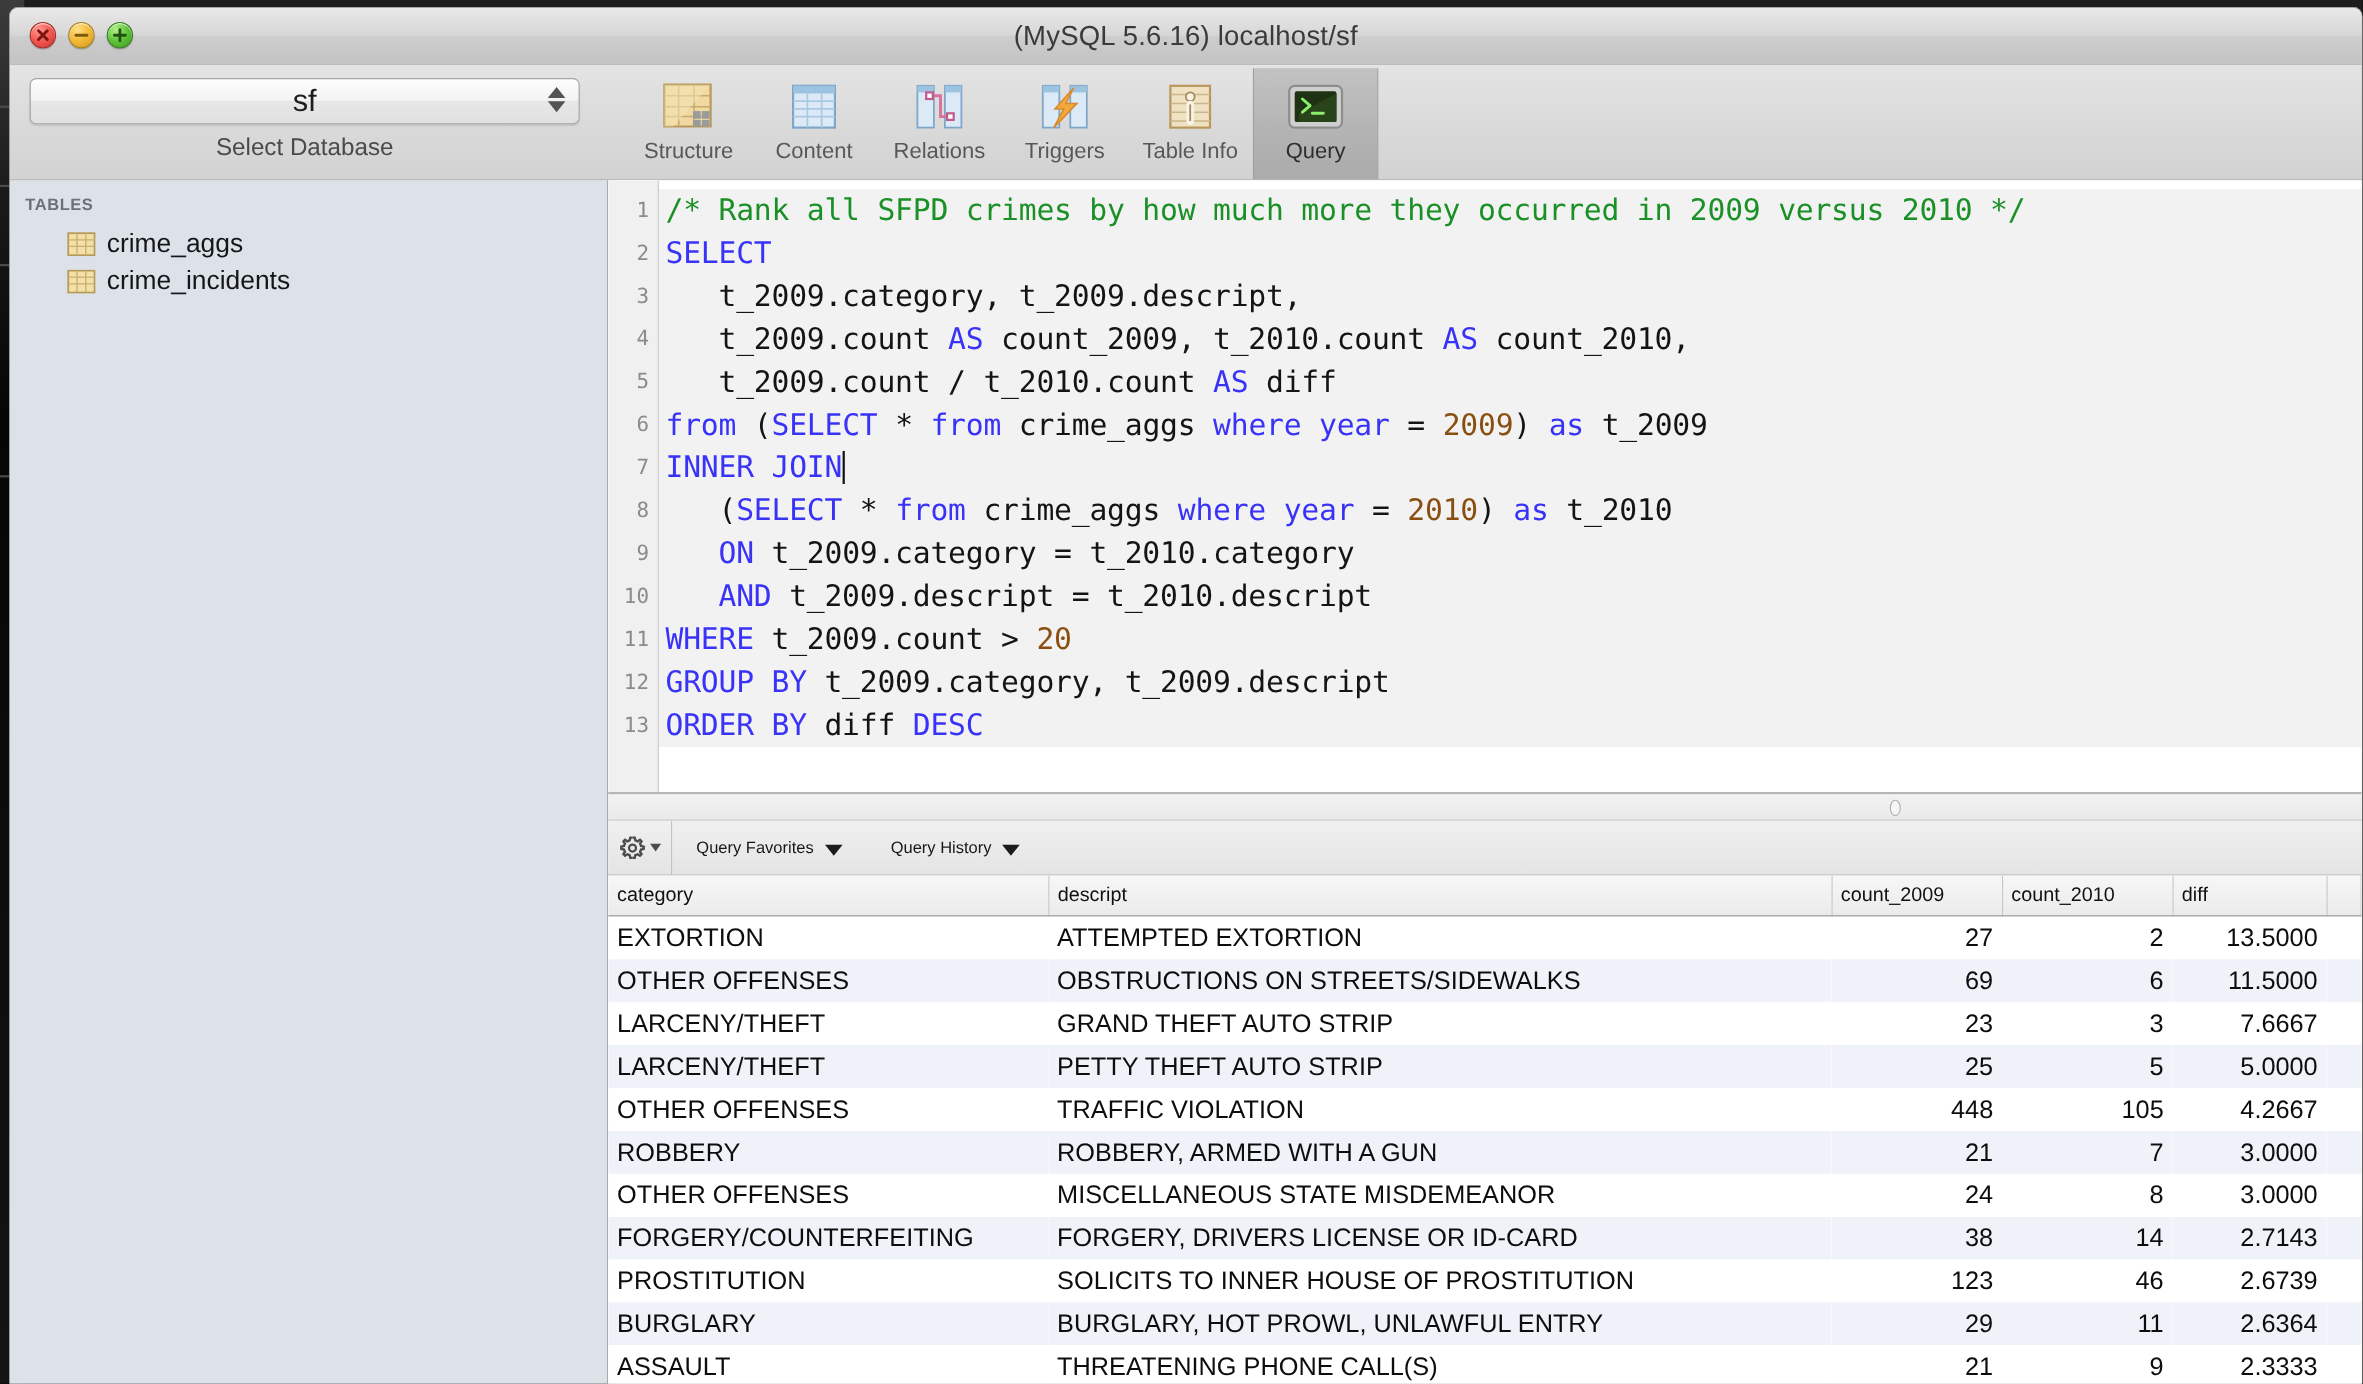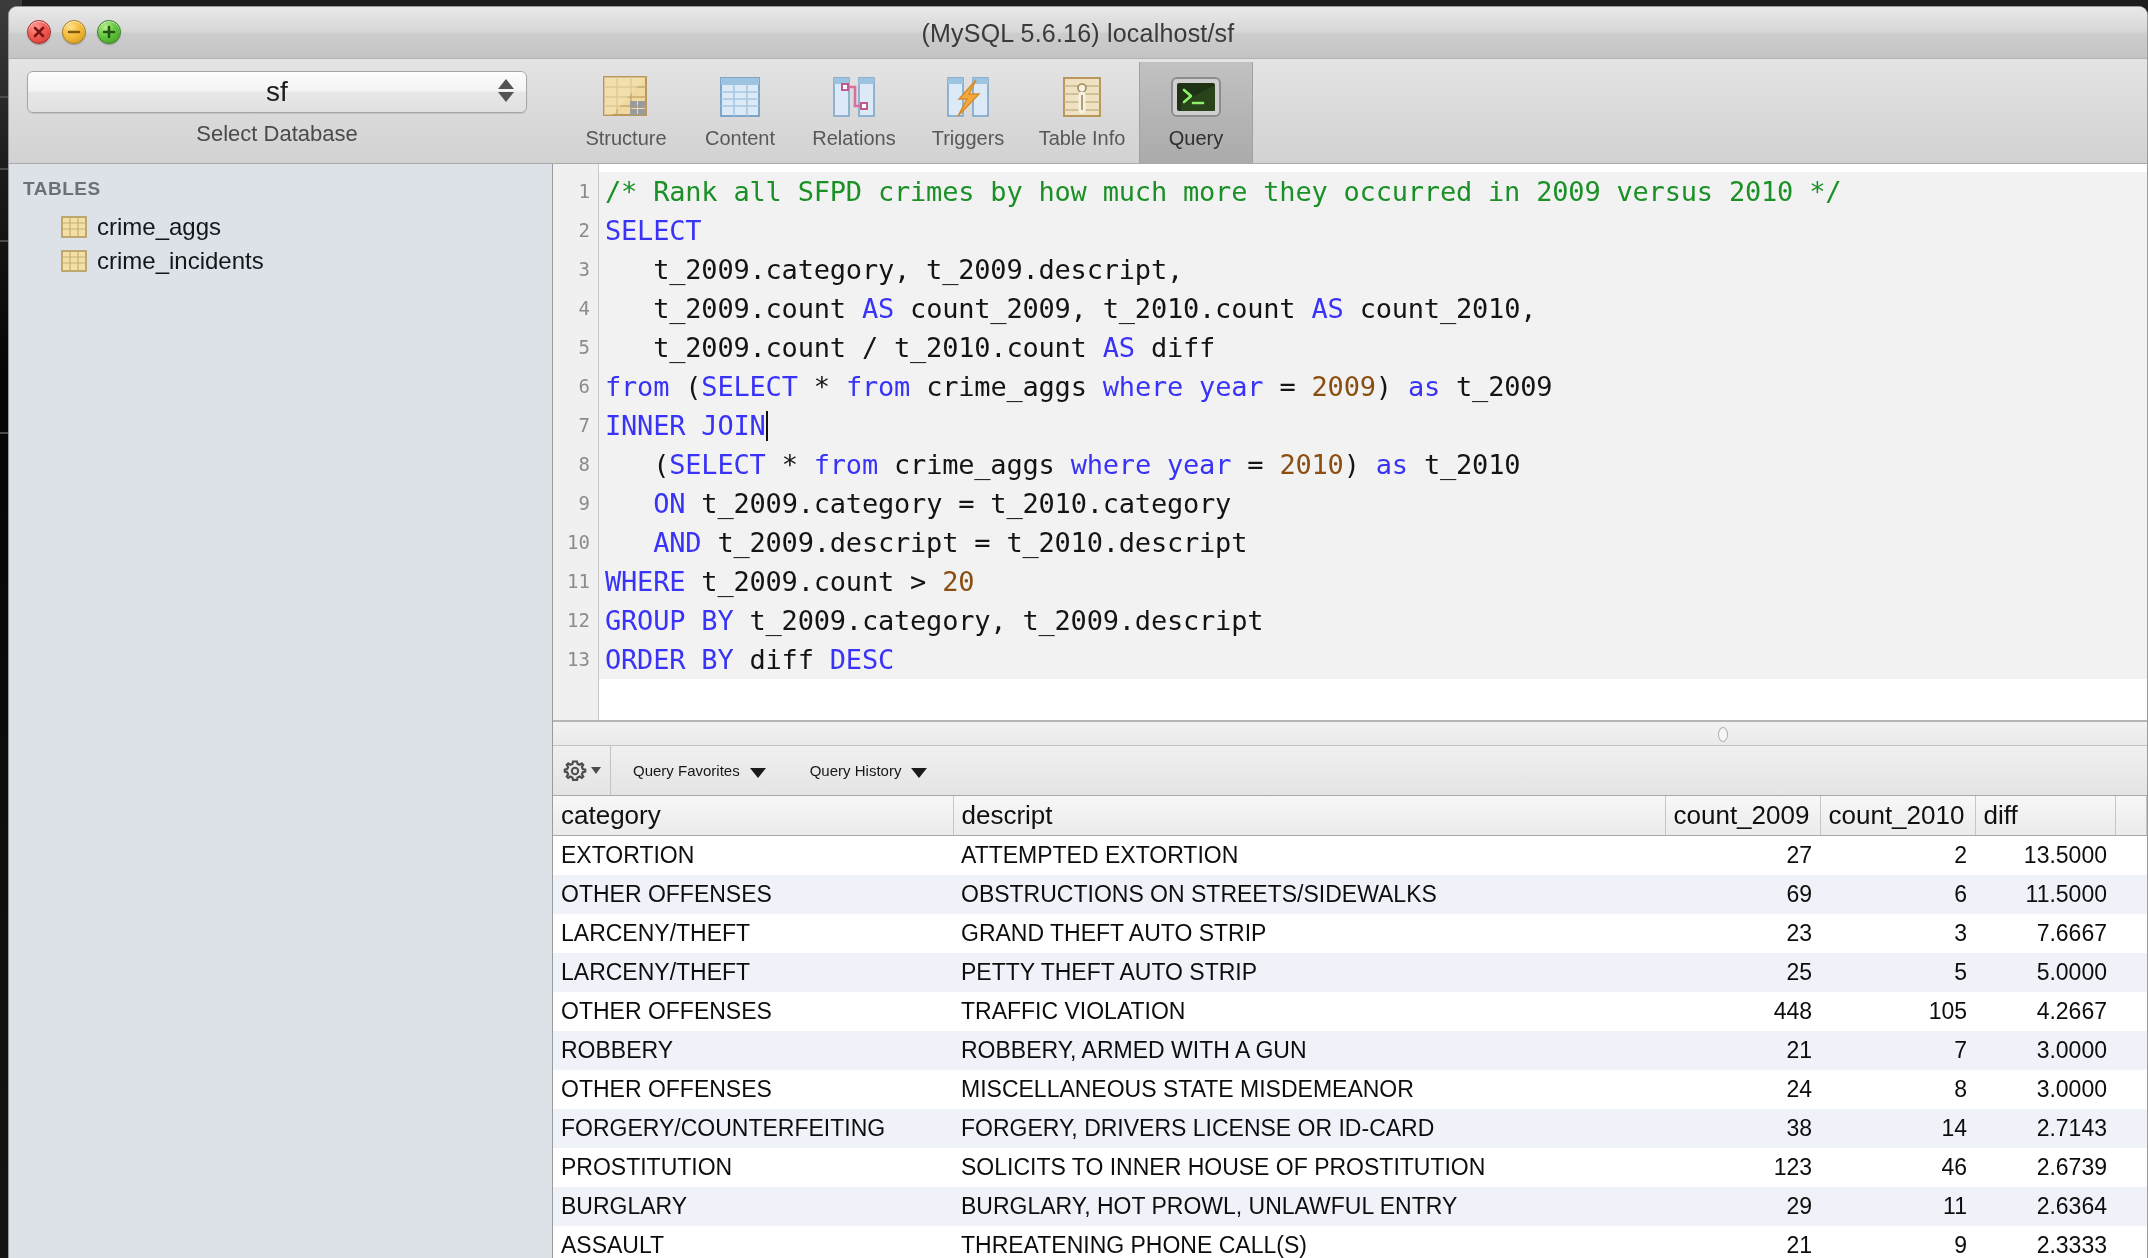--- a/index.html
+++ b/index.html
@@ -58,21 +58,21 @@
   .tab.selected { background: linear-gradient(180deg,#c2c2c2 0%,#b4b4b4 55%,#ababab 100%);
     border-left:1px solid #a0a0a0; border-right:1px solid #a0a0a0; height: 101px; }
   .tab .glyph { height: 56px; display: flex; align-items: center; justify-content: center; }
   .tab .lbl { font-size: 20px; color: #585858; margin-top: 2px; }
   .tab.selected .lbl { color: #2e2e2e; }
 
   
   .content { position: relative; height: 1094px; display: flex; }
 
   .sidebar { width: 544px; background: #dde2e9; border-right: 1px solid #9b9b9b; position: relative; }
-  .sidebar-title { font-size: 19px; color: #6d7079; font-weight: bold; letter-spacing: .5px;
+  .sidebar-title { font-size: 15px; color: #6d7079; font-weight: bold; letter-spacing: .5px;
     padding: 14px 0 0 14px; }
   .table-list { margin-top: 10px; }
   .table-item { display: flex; align-items: center; gap: 10px; padding: 3px 0 3px 52px; }
   .table-item .nm { font-size: 24px; color: #14161a; }
   .tbl-ico { width: 26px; height: 22px; flex: none; }
 
   .right-pane { flex: 1; display: flex; flex-direction: column; position: relative; background:#fff; }
 
   
   .editor { position: relative; height: 556px; background: #ffffff; display: flex; overflow: hidden; }
@@ -102,21 +102,21 @@
     border-right: 1px solid #c2c2c2; }
   .gear-btn .tri { width:0;height:0;border-left:5px solid transparent;border-right:5px solid transparent;border-top:7px solid #4d4d4d; }
   .res-menu { display: flex; align-items: center; gap: 10px; padding: 0 22px; font-size: 15px; color: #171717; }
   .res-menu .tri { width:0;height:0;border-left:8px solid transparent;border-right:8px solid transparent;border-top:10px solid #1b1b1b; margin-top:4px; }
 
   
   .results { flex: 1; overflow: hidden; background: #fff; position: relative; }
   table.grid { width: 100%; border-collapse: collapse; table-layout: fixed; }
   table.grid th { background: linear-gradient(180deg,#f7f7f7 0%,#ebebeb 100%);
     border-bottom: 1px solid #a8a8a8; border-right: 1px solid #c6c6c6;
-    font-weight: normal; font-size: 26px; color: #101010; text-align: left;
+    font-weight: normal; font-size: 18px; color: #101010; text-align: left;
     padding: 4px 8px; height: 36px; }
   table.grid td { font-size: 23px; color: #0d0d0d; padding: 6px 8px; height: 36px;
     white-space: nowrap; overflow: hidden; }
   table.grid tr.odd td { background: #ffffff; }
   table.grid tr.even td { background: #eff3f9; }
   .c-num { text-align: right; }
   .col-cat   { width: 400px; }
   .col-desc  { width: 712px; }
   .col-c09   { width: 155px; }
   .col-c10   { width: 155px; }

